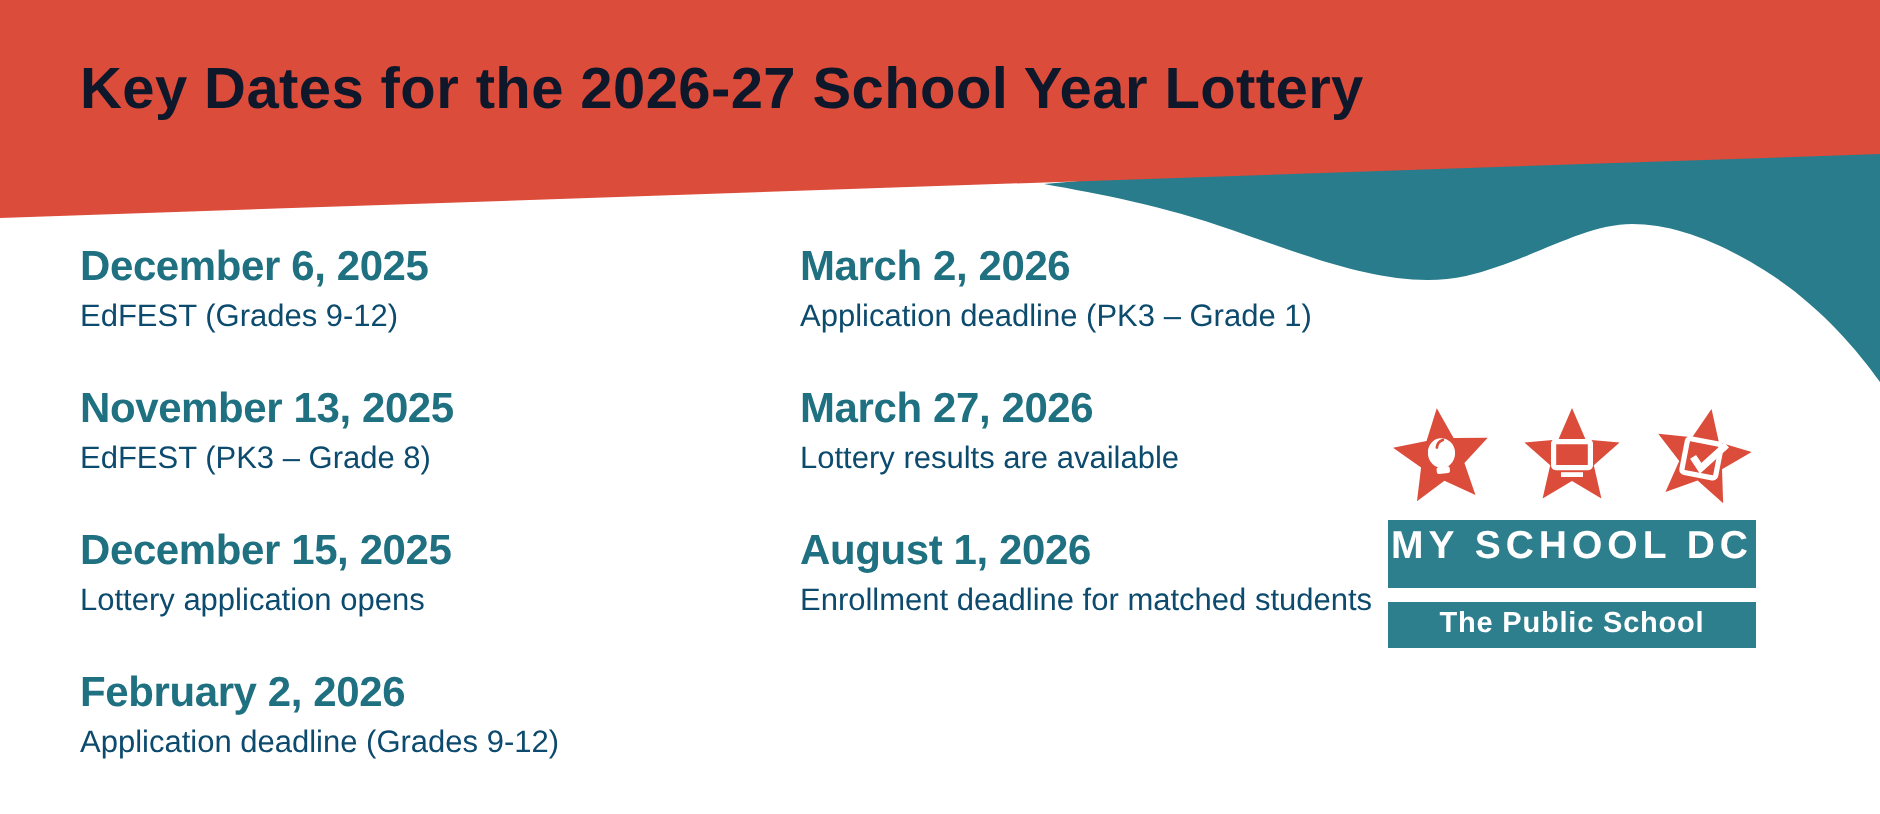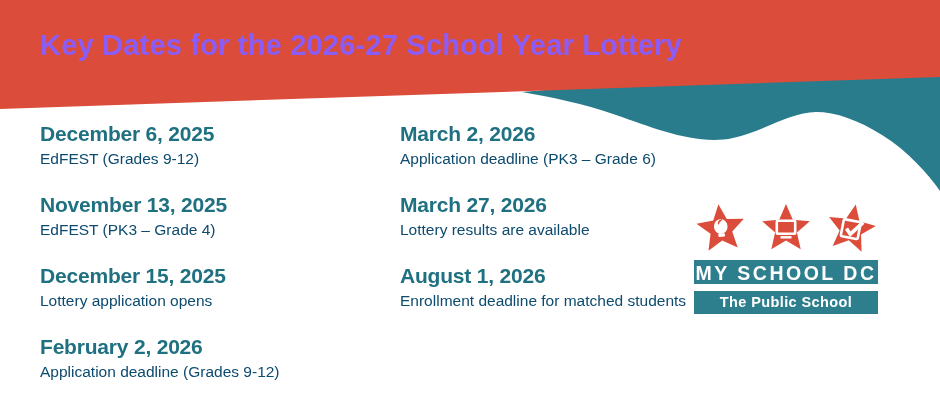--- a/index.html
+++ b/index.html
@@ -3,38 +3,38 @@
 <meta charset="utf-8">
 <style>
   html,body{margin:0;padding:0;background:#ffffff;}
   body{width:940px;height:407px;position:relative;overflow:hidden;
        font-family:"Liberation Sans", sans-serif;}
   .canvas{position:absolute;inset:0;width:940px;height:407px;background:#ffffff;}
 
   .bg-shapes{position:absolute;top:0;left:0;width:940px;height:220px;display:block;}
 
   .page-title{position:absolute;left:40px;top:27px;margin:0;width:860px;
-    color:#8b5cf6;font-size:29px;font-weight:bold;letter-spacing:0.2px;line-height:1.25;}
+    color:#0f172a;font-size:29px;font-weight:bold;letter-spacing:0.2px;line-height:1.25;}
 
   .columns{position:absolute;left:40px;top:122px;width:660px;display:flex;}
   .col{display:flex;flex-direction:column;}
   .col-left{width:360px;}
   .col-right{width:300px;}
   .event{margin-bottom:25px;}
   .event-date{color:#1f7080;font-size:21px;font-weight:bold;line-height:23px;
     letter-spacing:-0.2px;margin-bottom:4px;}
   .event-desc{color:#0c4a6e;font-size:15.5px;line-height:19px;}
 
   .logo{position:absolute;left:694px;top:203px;width:184px;text-align:center;}
   .logo-stars{display:flex;justify-content:center;gap:13px;}
   .star{width:52px;height:52px;display:block;}
   .tilt-left{transform:rotate(-6deg);}
   .tilt-right{transform:rotate(11deg);}
   .logo-bar-name{margin-top:5px;background:#2e7f8d;color:#ffffff;
-    font-weight:bold;font-size:19.5px;letter-spacing:2.5px;line-height:26px;height:24px;}
+    font-weight:bold;font-size:19.5px;letter-spacing:2.5px;line-height:26px;height:34px;}
   .logo-bar-tagline{margin-top:7px;background:#2e7f8d;color:#ffffff;
     font-weight:bold;font-size:14.5px;letter-spacing:0.4px;line-height:23px;height:23px;}
 </style>
 </head>
 <body>
 
 <div class="canvas">
 
   <svg class="bg-shapes" viewBox="0 0 940 220" aria-hidden="true">
     <path fill="#287c8c" d="M522,92 L940,56 L940,191
@@ -49,36 +49,36 @@
   <h1 class="page-title">Key Dates for the 2026-27 School Year Lottery</h1>
 
   <div class="columns">
     <div class="col col-left">
       <div class="event">
         <div class="event-date">December 6, 2025</div>
         <div class="event-desc">EdFEST (Grades 9-12)</div>
       </div>
       <div class="event">
         <div class="event-date">November 13, 2025</div>
-        <div class="event-desc">EdFEST (PK3 – Grade 4)</div>
+        <div class="event-desc">EdFEST (PK3 – Grade 8)</div>
       </div>
       <div class="event">
         <div class="event-date">December 15, 2025</div>
         <div class="event-desc">Lottery application opens</div>
       </div>
       <div class="event">
         <div class="event-date">February 2, 2026</div>
         <div class="event-desc">Application deadline (Grades 9-12)</div>
       </div>
     </div>
 
     <div class="col col-right">
       <div class="event">
         <div class="event-date">March 2, 2026</div>
-        <div class="event-desc">Application deadline (PK3 – Grade 6)</div>
+        <div class="event-desc">Application deadline (PK3 – Grade 1)</div>
       </div>
       <div class="event">
         <div class="event-date">March 27, 2026</div>
         <div class="event-desc">Lottery results are available</div>
       </div>
       <div class="event">
         <div class="event-date">August 1, 2026</div>
         <div class="event-desc">Enrollment deadline for matched students</div>
       </div>
     </div>

